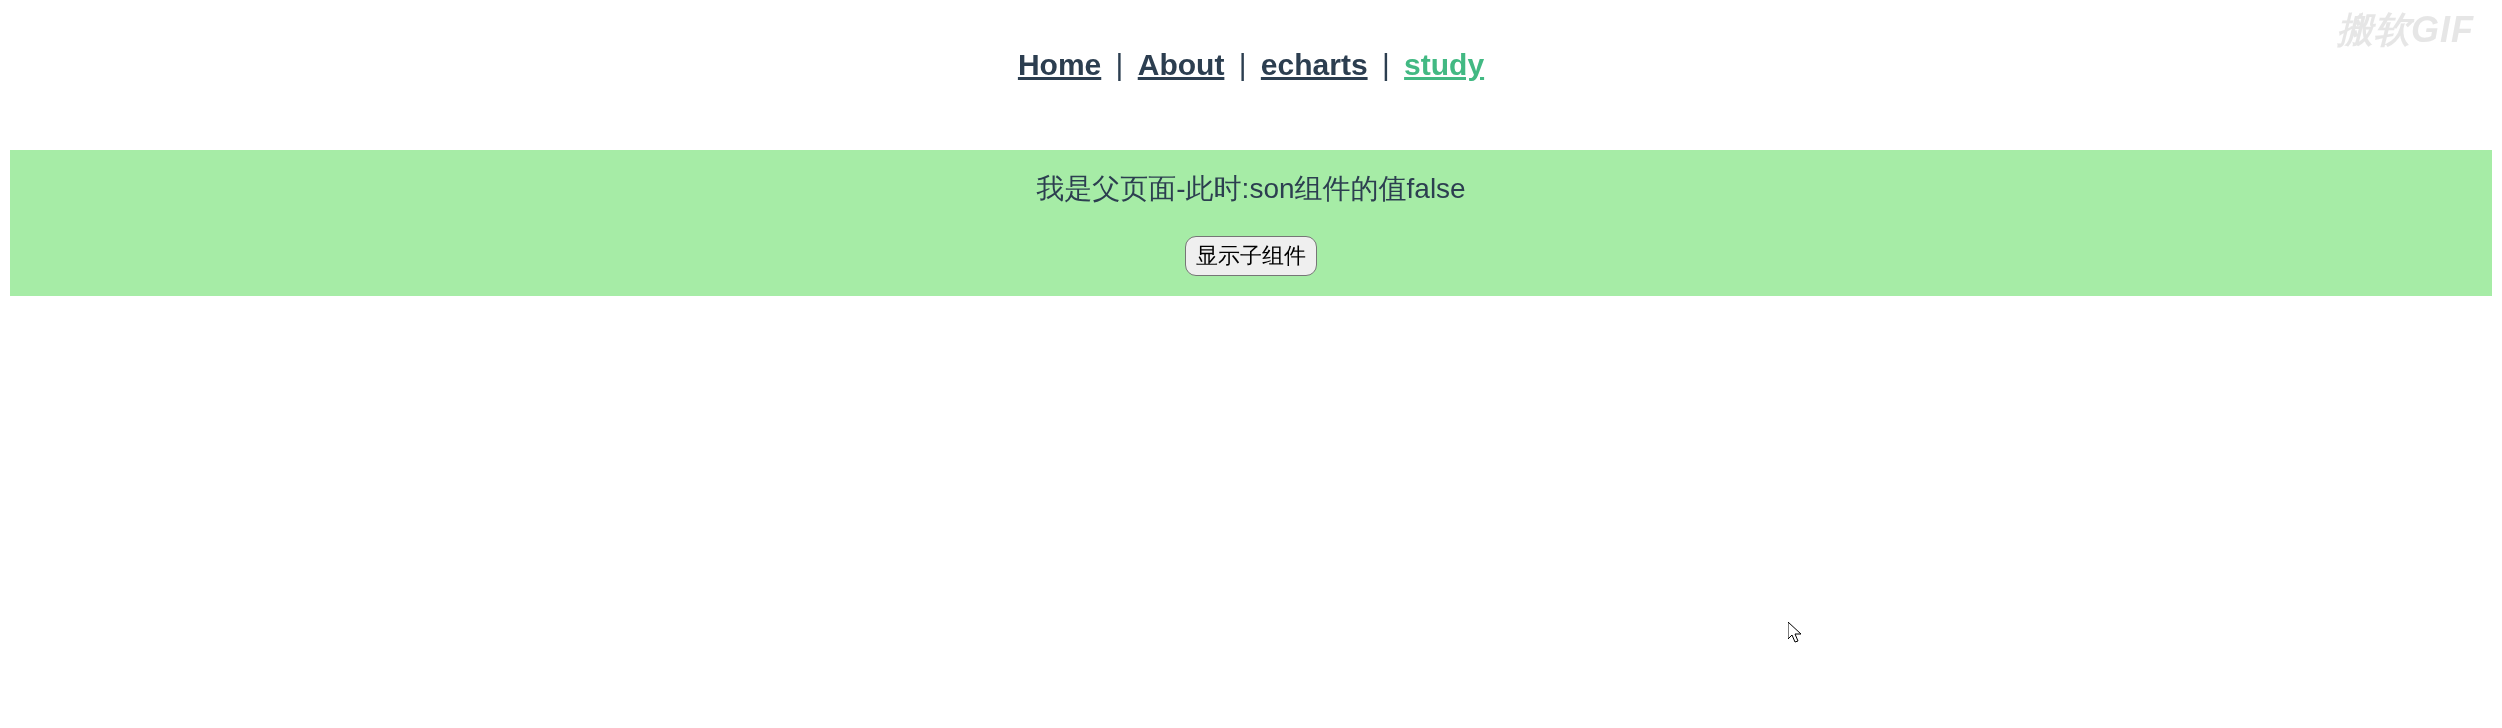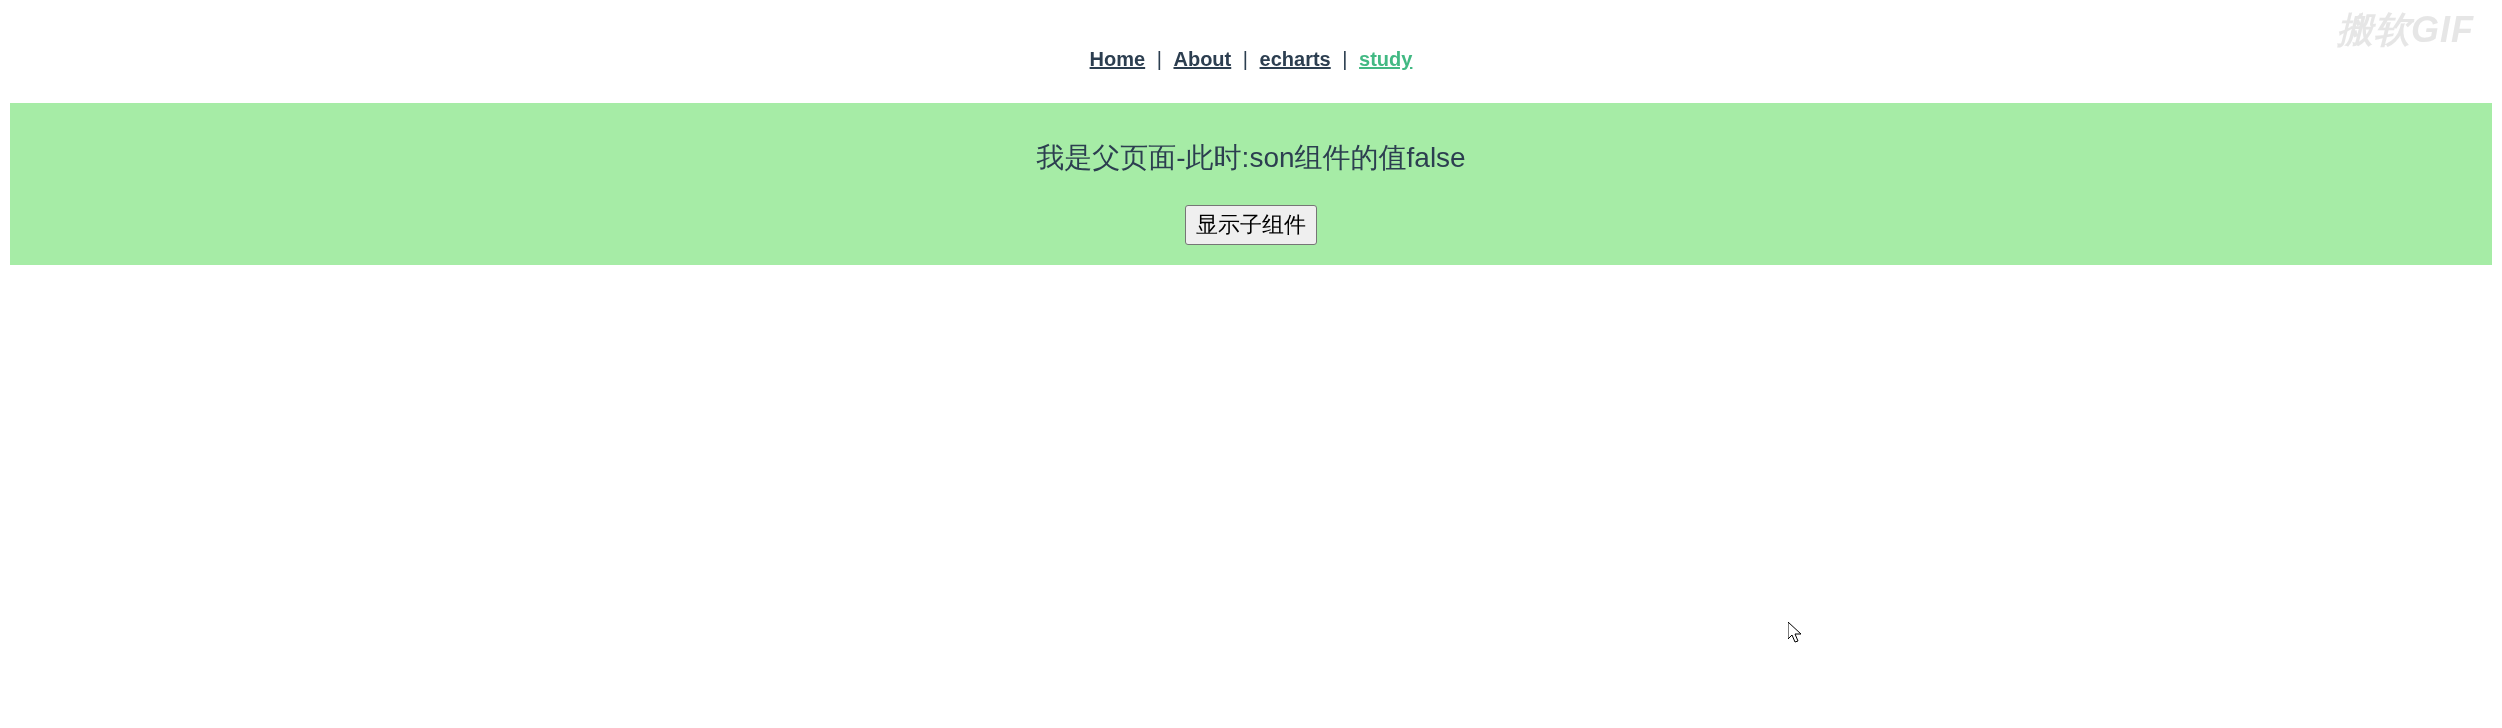--- a/index.html
+++ b/index.html
@@ -10,22 +10,22 @@
     body {
       font-family: Arial, "Microsoft YaHei", sans-serif;
       background: #ffffff;
       width: 2502px;
       height: 728px;
       position: relative;
     }
     .nav {
       text-align: center;
       padding-top: 48px;
-      padding-bottom: 32px;
-      font-size: 20px;
+      padding-bottom: 68px;
+      font-size: 30px;
       font-weight: bold;
       color: #2c3e50;
     }
     .nav a {
       color: #2c3e50;
       text-decoration: underline;
     }
     .nav a.active {
       color: #42b983;
     }
@@ -38,28 +38,27 @@
       background: #a6eca6;
       margin: 0 10px;
       padding: 20px 0;
       text-align: center;
       color: #2c3e50;
     }
     .panel-title {
       font-size: 28px;
       font-weight: normal;
       margin-bottom: 28px;
-      margin-top: 16px;
     }
     .panel-button {
       font-size: 22px;
       padding: 4px 10px;
       background: #efefef;
       border: 1px solid #767676;
-      border-radius: 3px;
+      border-radius: 11px;
       font-family: inherit;
       cursor: pointer;
     }
     .watermark {
       position: absolute;
       top: 6px;
       right: 28px;
       font-size: 36px;
       font-weight: 900;
       font-style: italic;

